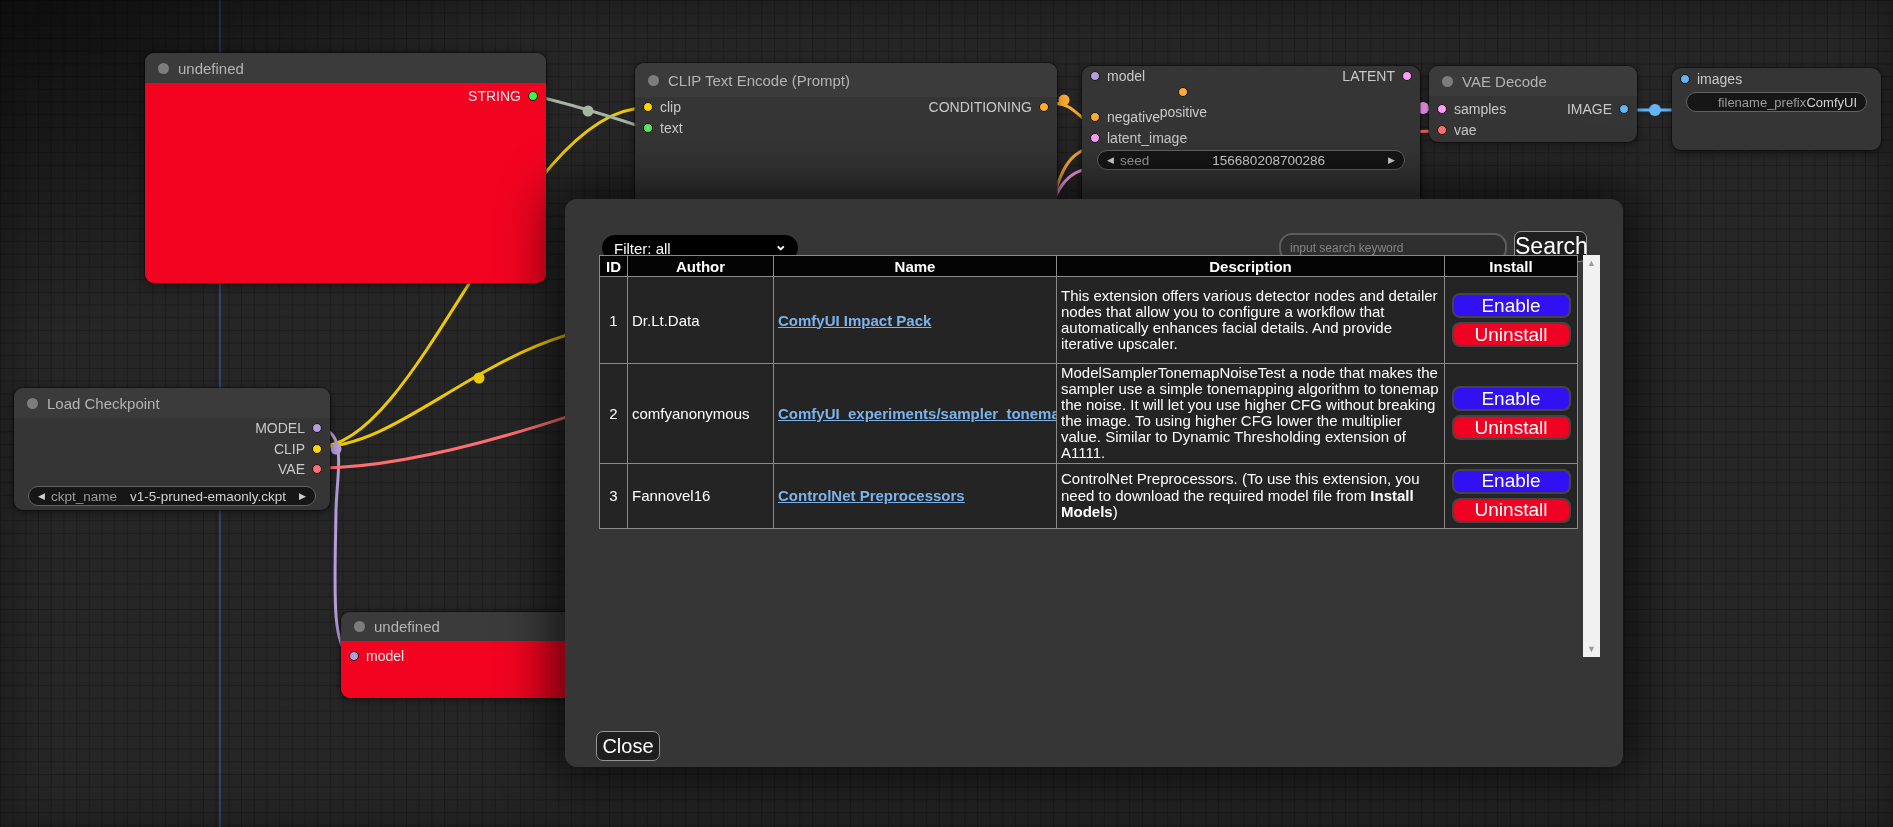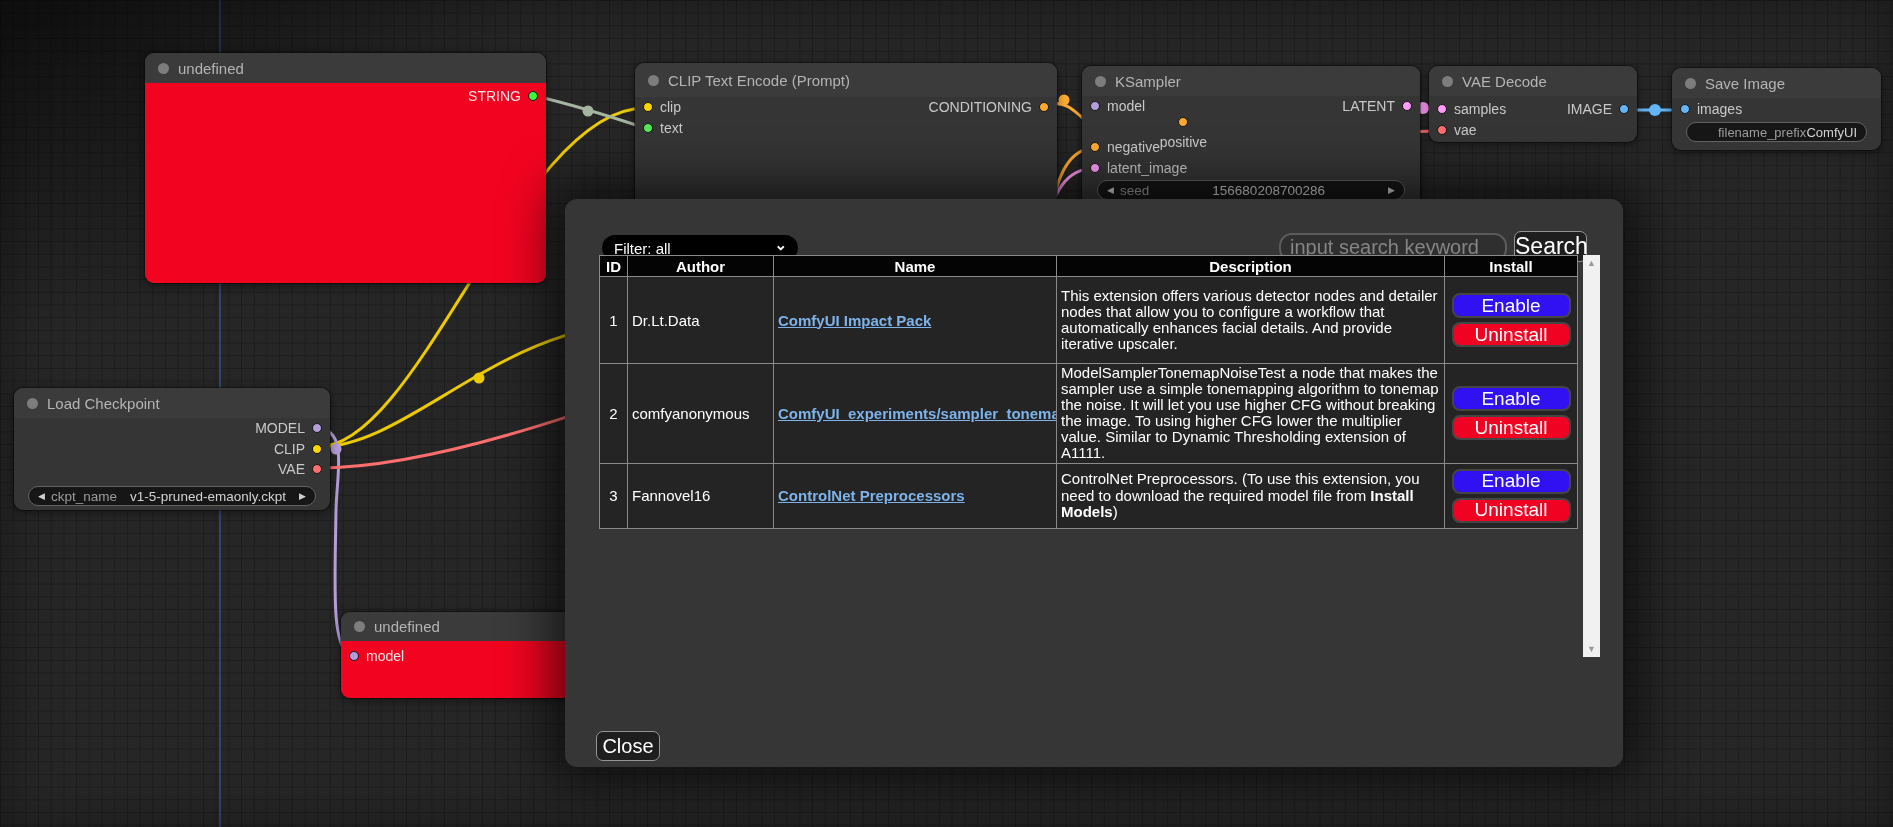--- a/index.html
+++ b/index.html
@@ -52,21 +52,21 @@
     background:#363636; border-radius:12px; z-index:10;
     box-shadow:0 0 50px 14px rgba(0,0,0,.62); }
   .filter-wrap { position:absolute; left:37px; top:36px; width:196px; height:26px; }
   .filter-wrap select { appearance:none; -webkit-appearance:none; width:100%; height:100%;
     background:#000; color:#fff; border:none; border-radius:13px; padding:0 12px;
     font-size:15px; font-family:inherit; }
   .filter-chevron { position:absolute; right:11px; top:1px; color:#fff; font-size:15px;
     font-weight:bold; pointer-events:none; }
   .search-input { position:absolute; left:714px; top:34px; width:228px; height:29px;
     background:#2f2f2f; border:2px solid #5c5c5c; border-radius:13px;
-    color:#cfcfcf; font-size:20px; padding:0 9px; font-family:inherit; }
+    color:#cfcfcf; font-size:12px; padding:0 9px; font-family:inherit; }
   .search-input::placeholder { color:#858585; }
   .btn-plain { background:#1e1e1e; border:1px solid #949494; border-radius:7px;
     color:#fff; font-size:23px; font-family:inherit; cursor:pointer; }
   .search-btn { position:absolute; left:949px; top:32px; width:73px; height:31px; }
   .close-btn { position:absolute; left:31px; top:532px; width:64px; height:30px; font-size:20px; }
 
   .table-wrap { position:absolute; left:32px; top:56px; width:1003px; height:402px; }
   table.ext { border-collapse:collapse; table-layout:fixed; width:978px;
     margin-left:2px; color:#fff; font-size:15px; }
   table.ext th { background:#040404; border:1px solid #8a8a8a; height:21px;
@@ -173,24 +173,20 @@
         <span>text</span>
       </div>
       <div class="prow out" style="position:absolute; right:0; top:0; width:45%;">
         <span>CONDITIONING</span>
         <span class="pdot c-cond"></span>
       </div>
     </div>
   </div>
 
   <div class="node" style="left:1082px; top:66px; width:338px; height:240px;">
-    <div class="ntitle">
-      <span class="tdot"></span>
-      <span>KSampler</span>
-    </div>
     <div class="nbody" style="height:210px;">
       <div class="prow" style="width:60%;">
         <span class="pdot c-model"></span>
         <span>model</span>
       </div>
       <div class="prow" style="width:60%;flex-direction:column;">
         <span class="pdot c-cond"></span>
         <span>positive</span>
       </div>
       <div class="prow" style="width:60%;">
@@ -231,24 +227,20 @@
         <span>vae</span>
       </div>
       <div class="prow out" style="position:absolute; right:0; top:3px; width:48%;">
         <span>IMAGE</span>
         <span class="pdot c-image"></span>
       </div>
     </div>
   </div>
 
   <div class="node" style="left:1672px; top:68px; width:209px; height:82px;">
-    <div class="ntitle">
-      <span class="tdot"></span>
-      <span>Save Image</span>
-    </div>
     <div class="nbody" style="height:52px;">
       <div class="prow" style="padding-top:2px;">
         <span class="pdot c-image"></span>
         <span>images</span>
       </div>
       <div class="widget" style="left:14px; top:24px; width:181px; font-size:13px;">
         <span class="wlabel" style="padding-left:22px;">filename_prefix</span>
         <span class="wvalue">ComfyUI</span>
       </div>
     </div>

